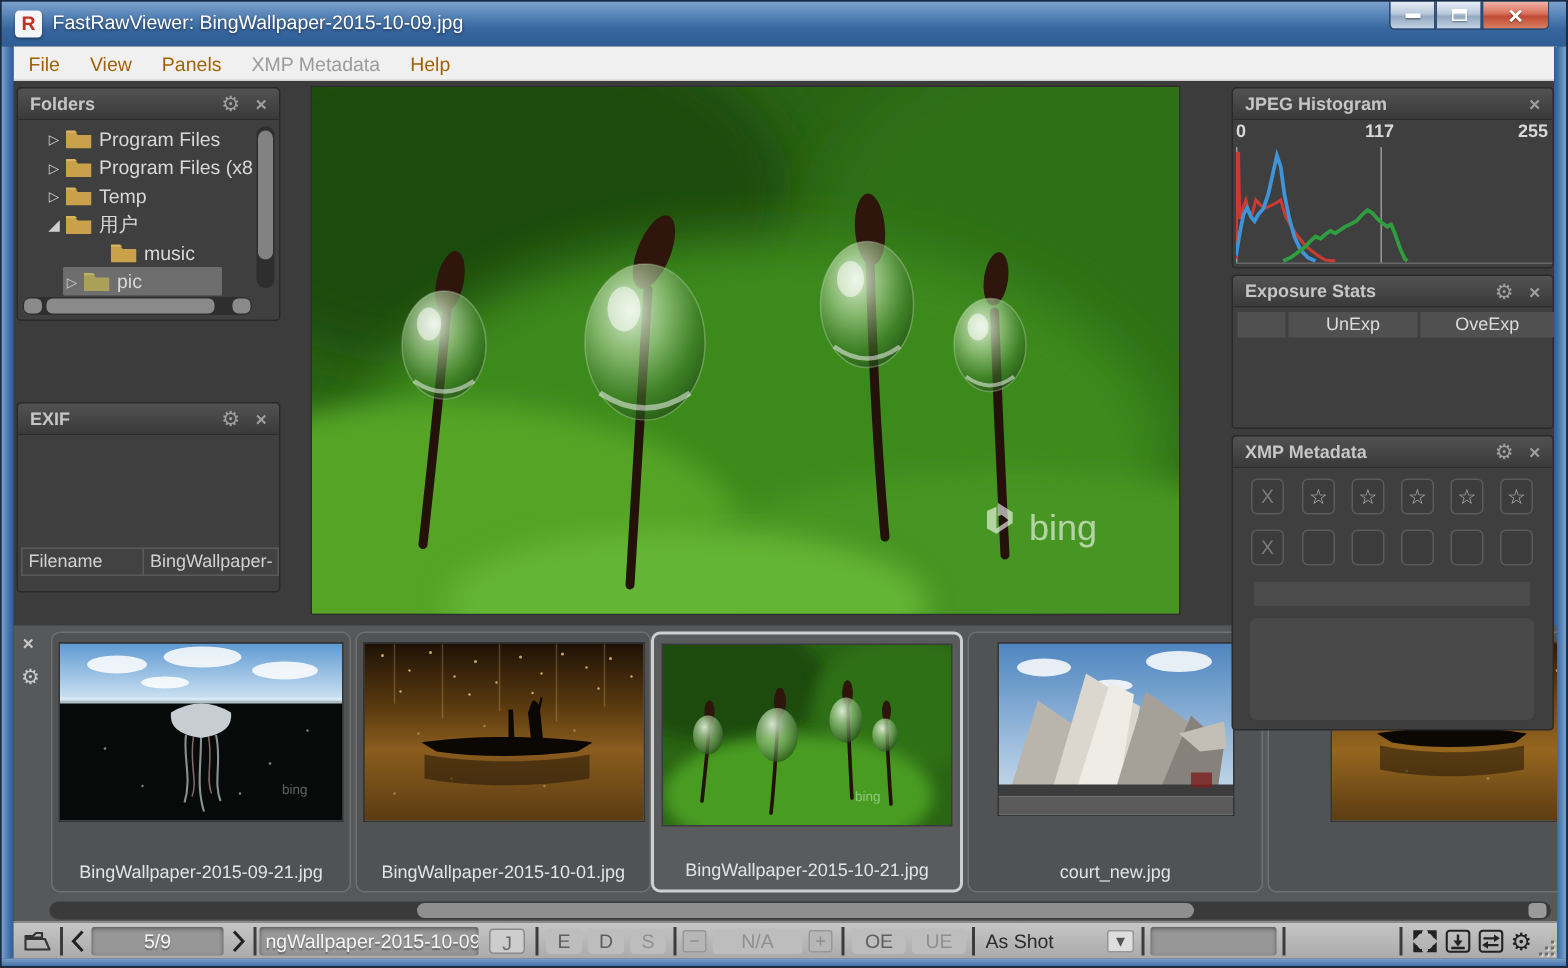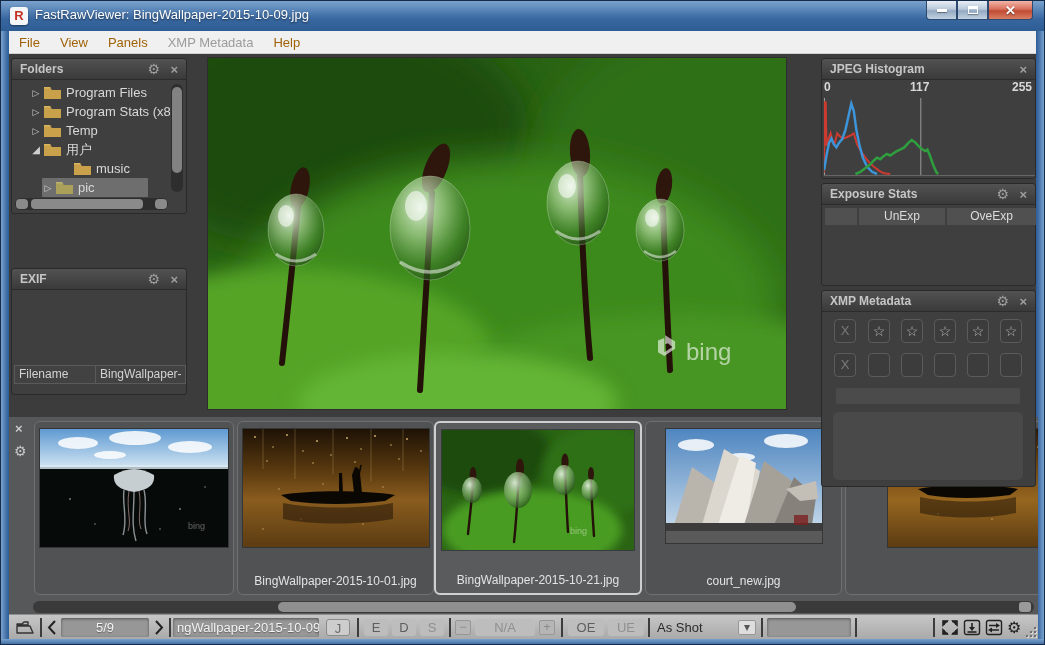--- a/index.html
+++ b/index.html
@@ -146,21 +146,21 @@
             <path d="M0,1 h6 l1.5,1.5 h-7.5 z" fill="#d9b45e"></path>
           </svg>
         <span class="tree-label">Program Files</span>
       </div>
       <div class="tree-row">
         <span class="expander findent-1">▷</span>
         <svg class="folder-svg" viewBox="0 0 17 13">
             <path d="M0,2 h6 l2,2 h9 v9 h-17 z" fill="#c9a14a"></path>
             <path d="M0,1 h6 l1.5,1.5 h-7.5 z" fill="#d9b45e"></path>
           </svg>
-        <span class="tree-label">Program Stats (x8</span>
+        <span class="tree-label">Program Files (x8</span>
       </div>
       <div class="tree-row">
         <span class="expander findent-1">▷</span>
         <svg class="folder-svg" viewBox="0 0 17 13">
             <path d="M0,2 h6 l2,2 h9 v9 h-17 z" fill="#c9a14a"></path>
             <path d="M0,1 h6 l1.5,1.5 h-7.5 z" fill="#d9b45e"></path>
           </svg>
         <span class="tree-label">Temp</span>
       </div>
       <div class="tree-row">
@@ -367,20 +367,21 @@
           </g>
         <g fill="#ffffff" opacity="0.5">
             <circle cx="30" cy="70" r="0.9"></circle>
             <circle cx="55" cy="95" r="0.8"></circle>
             <circle cx="140" cy="80" r="0.9"></circle>
             <circle cx="165" cy="58" r="0.8"></circle>
             <circle cx="120" cy="100" r="0.8"></circle>
           </g>
         <text x="148" y="100" font-size="9" fill="#ffffff" opacity="0.35">bing</text>
       </svg>
+      <div class="thumb-label">BingWallpaper-2015-09-21.jpg</div>
     </div>
 
     <div class="thumb-cell" style="left:228px; width:197px;">
       <svg class="thumb-img" width="186" height="118" viewBox="0 0 186 118">
         <defs>
             <linearGradient id="gold1" x1="0" y1="0" x2="0" y2="1">
           <stop offset="0%" stop-color="#1e1206"></stop>
               <stop offset="35%" stop-color="#59390f"></stop>
               <stop offset="60%" stop-color="#8a5c1e"></stop>
               <stop offset="100%" stop-color="#5c3c12"></stop>

